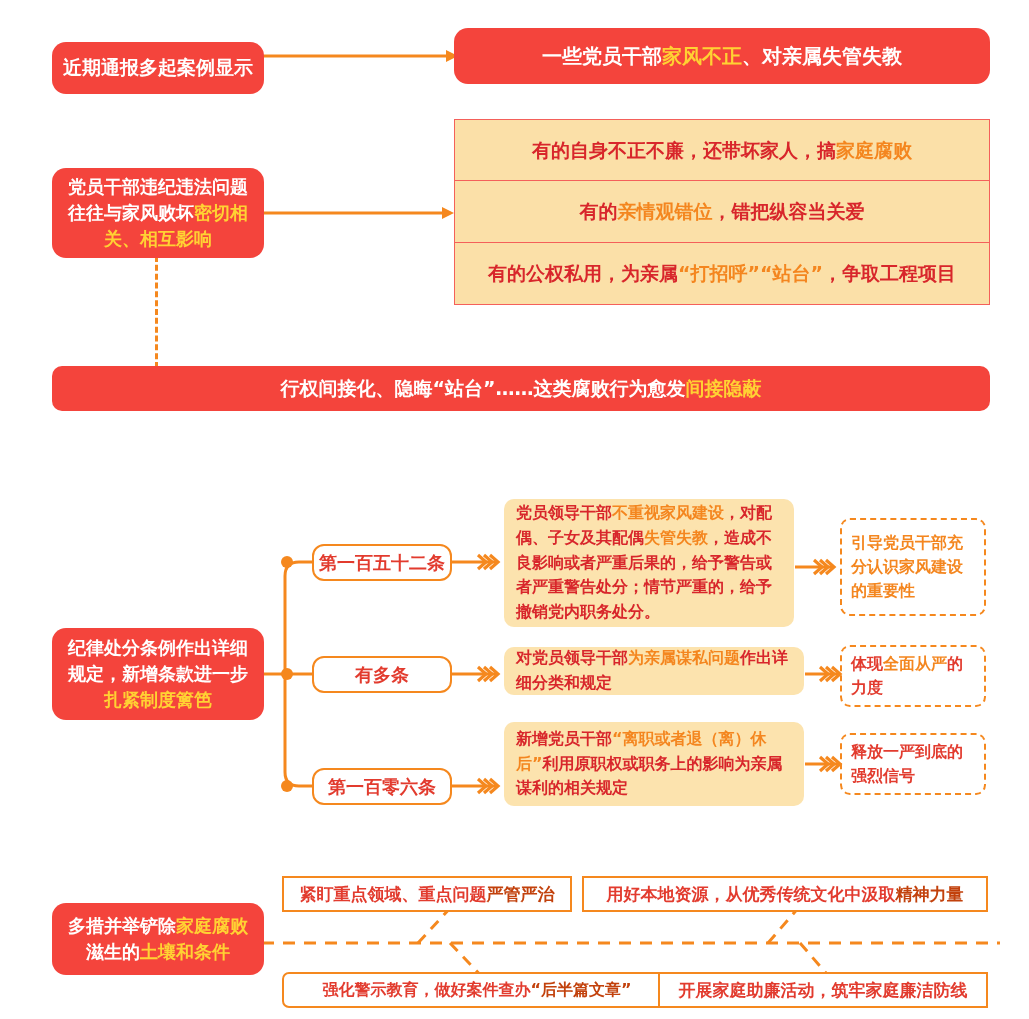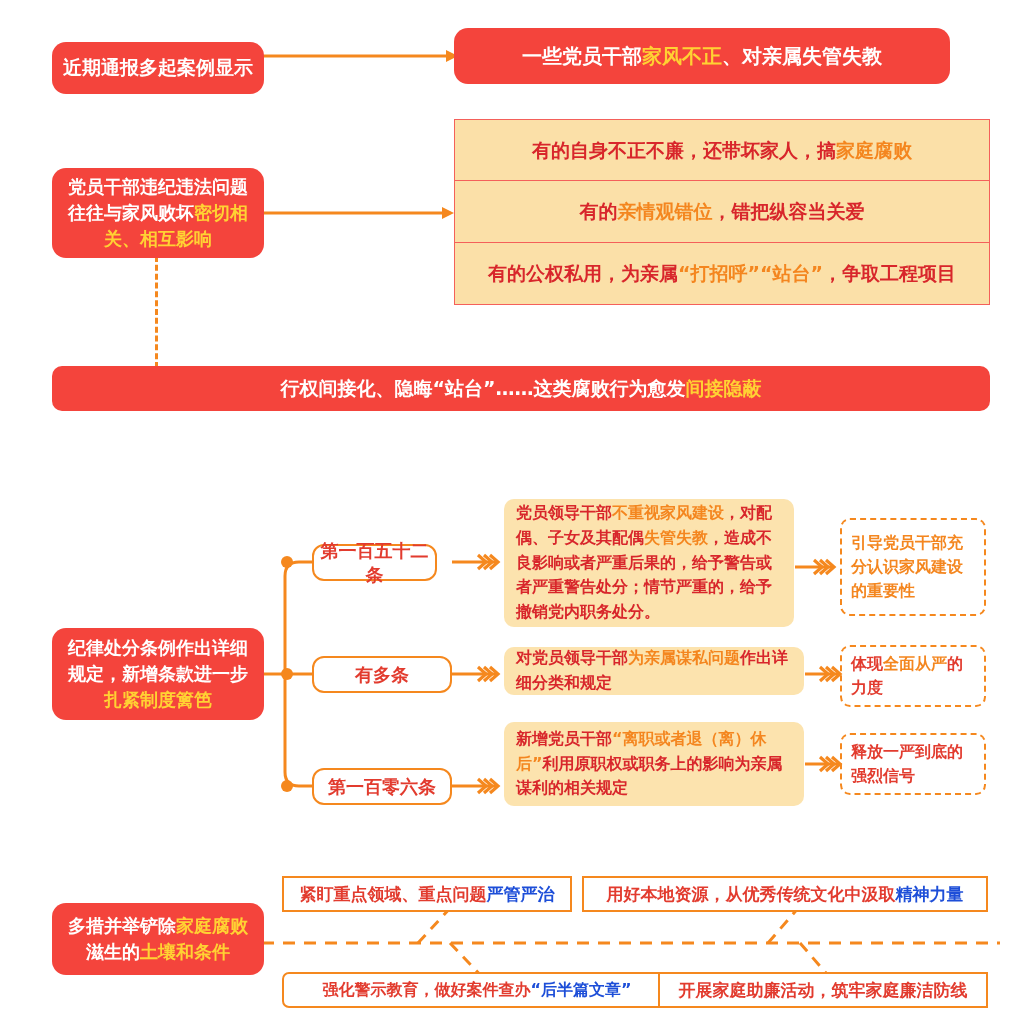--- a/index.html
+++ b/index.html
@@ -81,21 +81,21 @@
     position:absolute;
     background:#ffffff;
     border:2.2px solid #F5881E;
     box-sizing:border-box;
     display:flex;align-items:center;justify-content:center;
     color:#E23B2E;
     font-weight:bold;
     text-align:center;
     white-space:nowrap;
   }
-  .outline-box .hl{color:#1d4ed8;}
+  .outline-box .hl{color:#c2410c;}
 
   
   .svg-layer{position:absolute;left:0;top:0;width:1029px;height:1019px;pointer-events:none;}
   .vdash{
     position:absolute;
     border-left:3px dashed #F5881E;
   }
 </style>
 </head>
 <body>
@@ -160,21 +160,21 @@
       <line x1="800" y1="943" x2="832" y2="980"></line>
     </g>
   </svg>
 
   <div class="vdash" style="left:155px;top:256px;height:112px;"></div>
 
   <div class="red-box" style="left:52px;top:30px;width:212px;height:52px;font-size:19px;margin-top:12px;">
     <span>近期通报多起案例显示</span>
   </div>
 
-  <div class="red-box" style="left:454px;top:28px;width:496px;height:56px;font-size:20px;">
+  <div class="red-box" style="left:454px;top:28px;width:536px;height:56px;font-size:20px;">
     <span>
       <span>一些党员干部</span><span class="hl">家风不正</span><span>、对亲属失管失教</span>
     </span>
   </div>
 
   <div class="red-box" style="left:52px;top:168px;width:212px;height:90px;font-size:18px;padding:0 10px;">
     <span>
       <span>党员干部违纪违法问题往往与家风败坏</span><span class="hl">密切相关、相互影响</span>
     </span>
   </div>
@@ -200,21 +200,21 @@
       <span>行权间接化、隐晦“站台”……这类腐败行为愈发</span><span class="hl">间接隐蔽</span>
     </span>
   </div>
 
   <div class="red-box" style="left:52px;top:628px;width:212px;height:92px;font-size:18px;padding:0 10px;">
     <span>
       <span>纪律处分条例作出详细规定，新增条款进一步</span><span class="hl">扎紧制度篱笆</span>
     </span>
   </div>
 
-  <div class="pill" style="left:312px;top:544px;width:125px;height:37px;font-size:18px;">
+  <div class="pill" style="left:312px;top:544px;width:140px;height:37px;font-size:18px;">
     <span>第一百五十二条</span>
   </div>
   <div class="pill" style="left:312px;top:656px;width:140px;height:37px;font-size:18px;">
     <span>有多条</span>
   </div>
   <div class="pill" style="left:312px;top:768px;width:140px;height:37px;font-size:18px;">
     <span>第一百零六条</span>
   </div>
 
   <div class="soft-card" style="left:504px;top:499px;width:290px;height:128px;font-size:16px;">

